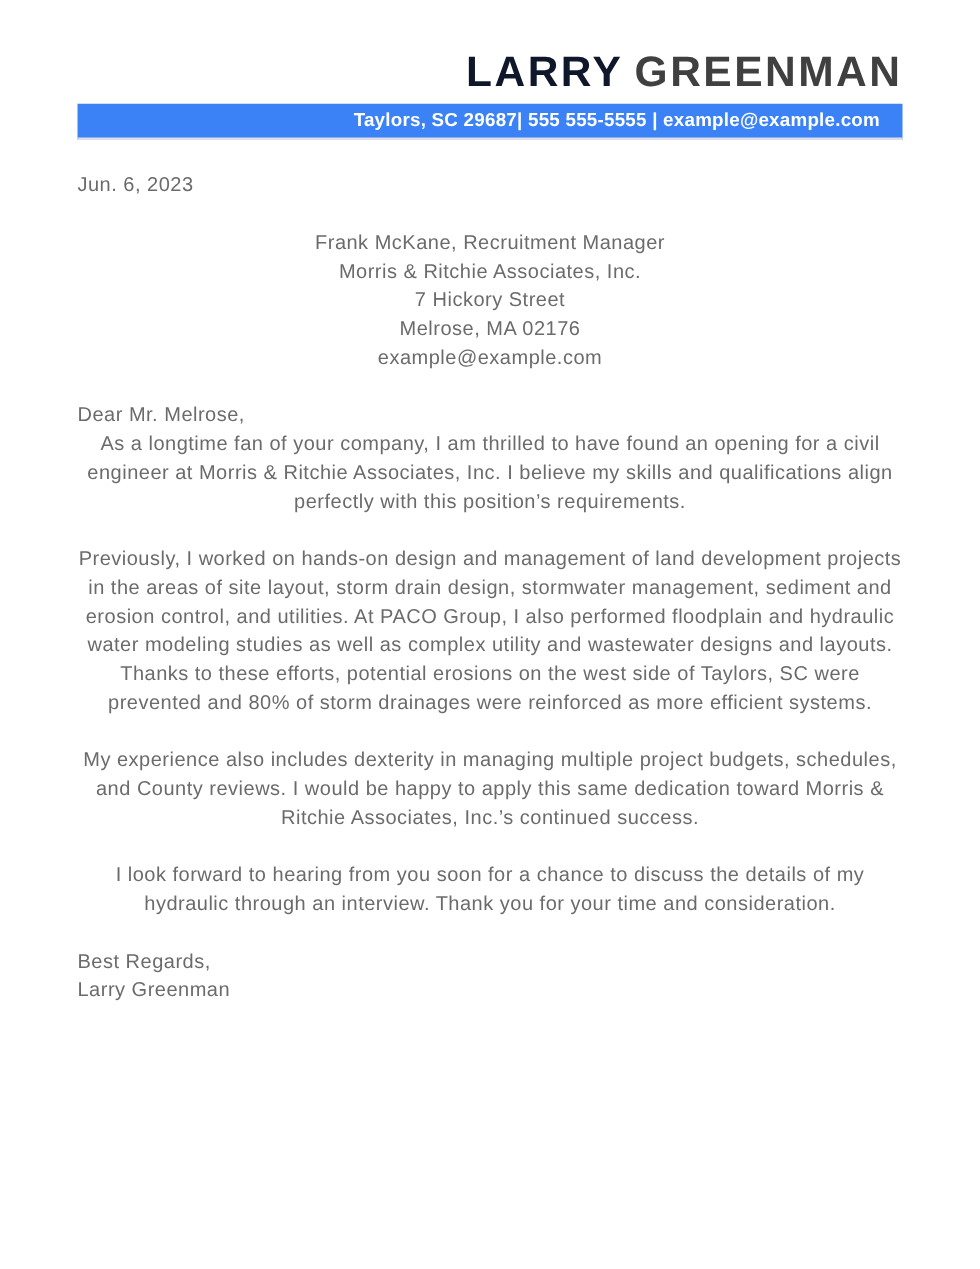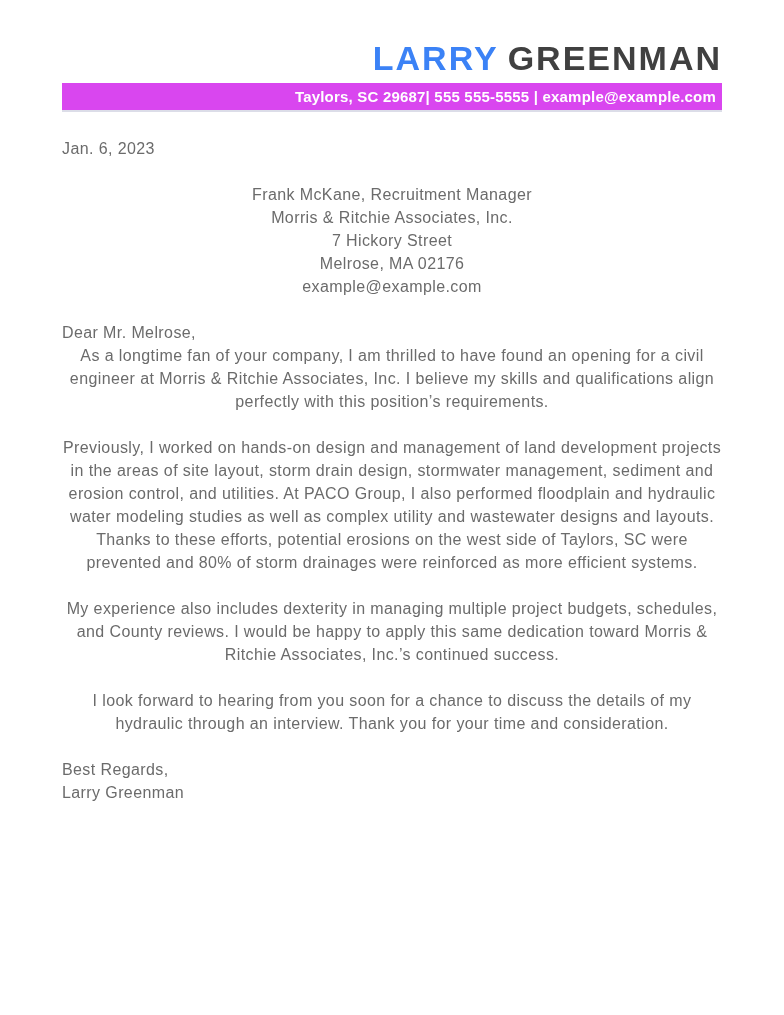--- a/index.html
+++ b/index.html
@@ -22,32 +22,32 @@
   }
   .name-line {
     margin: 0 62px;
     text-align: right;
     font-size: 34px;
     font-weight: bold;
     line-height: 37px;
     letter-spacing: 2px;
     white-space: nowrap;
   }
-  .name-first { color: #3b82f6; }
+  .name-first { color: #0f172a; }
   .name-last  { color: #404040; margin-left: 9px; }
   .contact-bar {
     margin: 6px 62px 0 62px;
     height: 27px;
-    background: #d946ef;
+    background: #3b82f6;
     border-bottom: 2px solid #dcdde8;
     box-sizing: content-box;
     display: flex;
     align-items: center;
     justify-content: flex-end;
-    padding-right: 6px;
+    padding-right: 18px;
     text-align: center;
   }
   .contact-bar span {
     color: #ffffff;
     font-weight: bold;
     font-size: 15px;
     letter-spacing: 0.2px;
     white-space: nowrap;
   }
   
@@ -85,21 +85,21 @@
     <div class="name-line">
       <span class="name-first">LARRY</span><span class="name-last">GREENMAN</span>
     </div>
     <div class="contact-bar">
       <span>Taylors, SC 29687| 555 555-5555 | example@example.com</span>
     </div>
   </header>
 
   <main class="letter-body">
 
-    <div class="date-line">Jan. 6, 2023</div>
+    <div class="date-line">Jun. 6, 2023</div>
 
     <div class="recipient-block">
       <div>Frank McKane, Recruitment Manager</div>
       <div>Morris &amp; Ritchie Associates, Inc.</div>
       <div>7 Hickory Street</div>
       <div>Melrose, MA 02176</div>
       <div>example@example.com</div>
     </div>
 
     <div class="salutation">Dear Mr. Melrose,</div>

